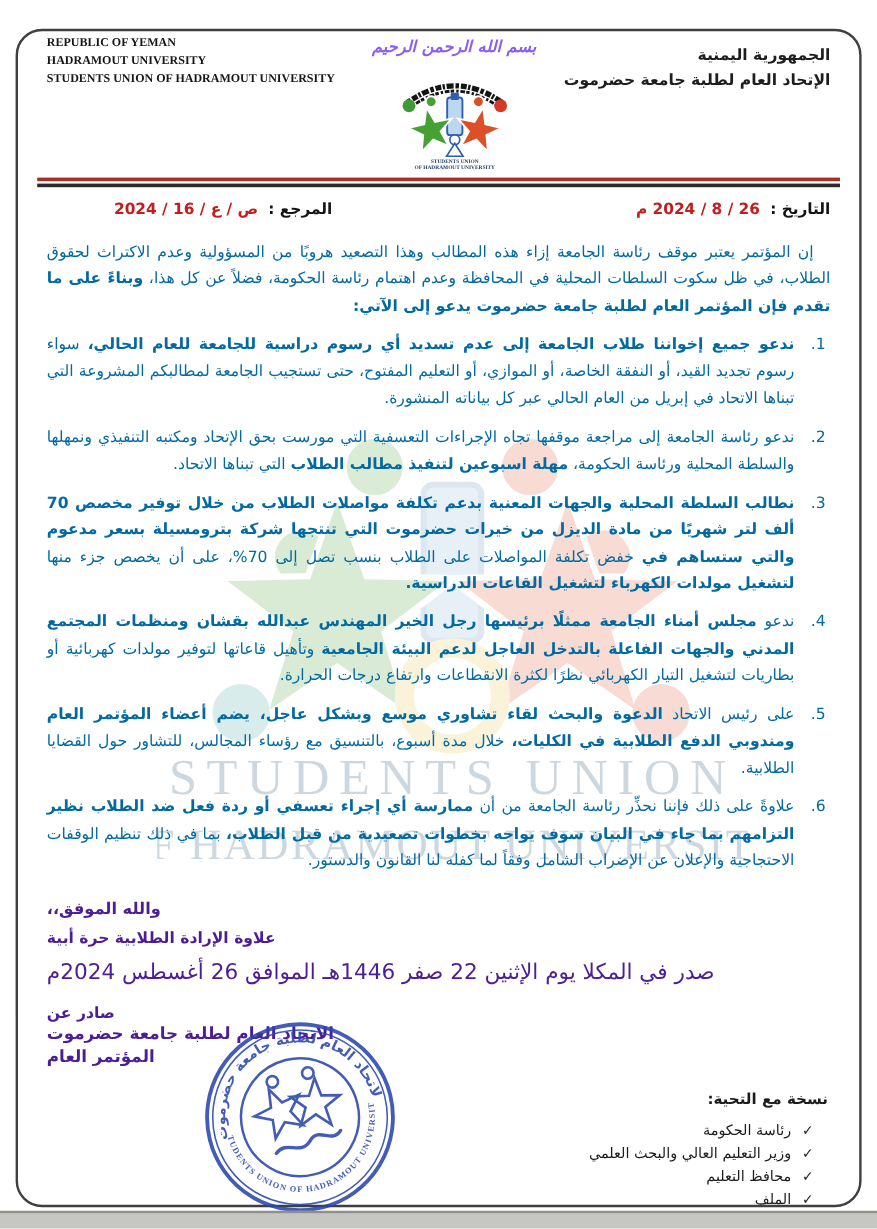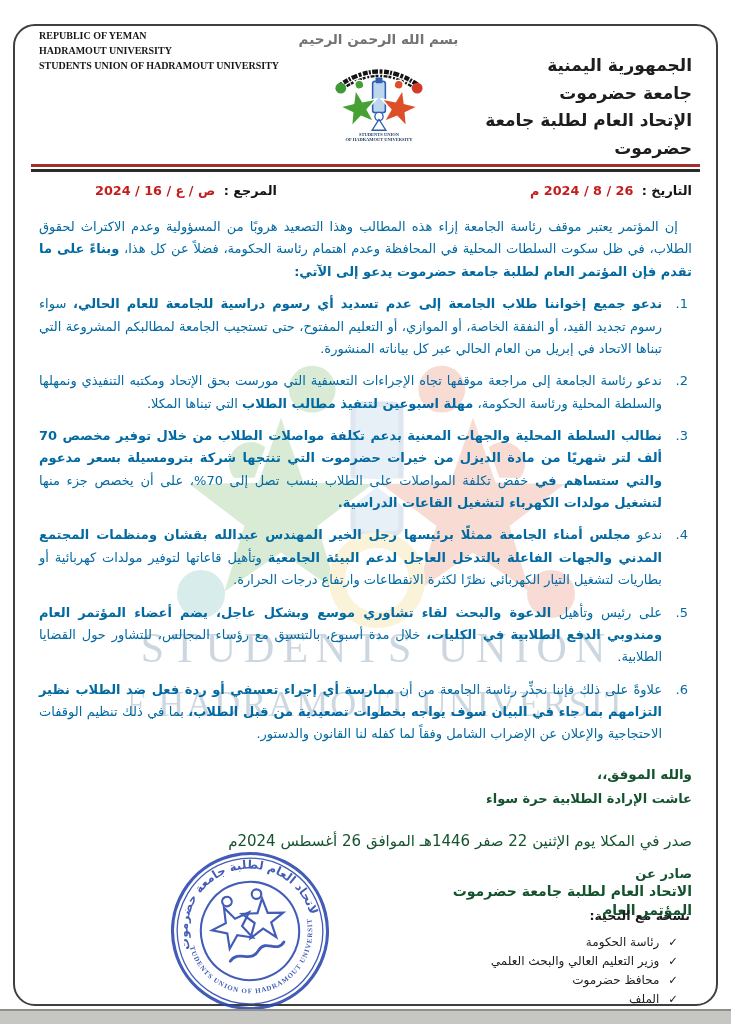--- a/index.html
+++ b/index.html
@@ -14,45 +14,45 @@
   .frame{
     position:absolute;left:13px;right:13px;top:24px;bottom:18px;
     border:2px solid #3f3f3f;border-radius:22px;background:#fff;
     padding:2px 24px 0;box-sizing:border-box;
   }
   
   .head{display:flex;align-items:flex-start;}
   .head-en{width:252px;font-family:"Liberation Serif",serif;font-weight:bold;
     font-size:10px;color:#161616;line-height:1.52;}
   .head-center{flex:1;text-align:center;}
-  .basmala{font-size:13.5px;font-weight:bold;color:#737373;margin-top:3px;letter-spacing:.5px;}
+  .basmala{font-size:13.5px;font-weight:bold;color:#8b5cf6;margin-top:3px;letter-spacing:.5px;font-style:italic;}
   .logo-svg{width:118px;height:94px;margin-top:1px;}
   .head-ar{width:226px;direction:rtl;text-align:right;font-weight:bold;
-    font-size:17px;line-height:1.62;color:#1d1d1d;margin-top:24px;}
+    font-size:13px;line-height:1.62;color:#1d1d1d;margin-top:8px;}
   .rule{margin:2px -8px 0;}
   .rule-red{height:3px;background:#a33029;}
   .rule-black{height:3px;background:#2b2b2b;margin-top:2px;}
   .meta{direction:rtl;display:flex;justify-content:space-between;
     margin-top:11px;font-size:12.8px;font-weight:bold;color:#141414;}
   .meta .value{color:#c31d1d;padding-right:4px;}
   .meta-ref{margin-left:56px;}
   
   main{direction:rtl;margin-top:18px;font-size:13px;line-height:1.72;
     color:#0369a1;text-align:justify;position:relative;z-index:1;}
   .intro{margin:0;text-indent:14px;}
   .b{font-weight:bold;}
   ol.demands{list-style:none;margin:4px 0 0;padding:0 4px 0 0;}
   .doc-li{display:flex;margin-top:10px;}
   .li-num{flex:0 0 26px;}
   .li-text{flex:1;}
   
-  .closing{text-align:right;direction:rtl;position:relative;z-index:1;color:#14532d;}
+  .closing{text-align:left;direction:rtl;position:relative;z-index:1;color:#4c1d95;}
   .c1{margin-top:20px;font-weight:bold;font-size:13.5px;}
   .c2{margin-top:9px;font-weight:bold;font-size:13px;}
-  .c3{margin-top:26px;font-size:15px;}
+  .c3{margin-top:10px;font-size:18px;}
   .c4{margin-top:16px;font-weight:bold;font-size:13px;}
   .c5{margin-top:2px;font-weight:bold;font-size:14px;}
   .c6{margin-top:3px;font-weight:bold;font-size:14px;}
   
   .cc{position:absolute;right:26px;top:882px;direction:rtl;text-align:right;z-index:2;color:#1c1c1c;}
   .cc-title{font-weight:bold;font-size:12.6px;}
   .cc ul{list-style:none;margin:12px 0 0;padding:0 12px 0 0;font-size:12px;}
   .cc li{margin-top:5px;display:flex;gap:9px;align-items:baseline;}
   .check{font-size:11.5px;color:#222;}
   
@@ -120,21 +120,20 @@
 
         <circle cx="60" cy="70" r="4.2" fill="#ffffff" stroke="#2f5fae" stroke-width="1.4"></circle>
         <path d="M60,73 L53,84 L67,84 Z" fill="#ffffff" stroke="#2f5fae" stroke-width="1.4"></path>
         <text x="60" y="89.5" text-anchor="middle" font-size="4.6" font-weight="bold" fill="#14355c" font-family="Liberation Serif, serif">STUDENTS UNION</text>
         <text x="60" y="94.5" text-anchor="middle" font-size="4.6" font-weight="bold" fill="#14355c" font-family="Liberation Serif, serif">OF HADRAMOUT UNIVERSITY</text>
       </svg>
     </div>
 
     <div class="head-ar">
       <div>الجمهورية اليمنية</div>
-      <div>جامعة حضرموت</div>
       <div>الإتحاد العام لطلبة جامعة حضرموت</div>
     </div>
   </header>
 
   <div class="rule">
     <div class="rule-red"></div>
     <div class="rule-black"></div>
   </div>
 
   <div class="meta">
@@ -151,64 +150,64 @@
   <main>
     <p class="intro"><span>إن المؤتمر يعتبر موقف رئاسة الجامعة إزاء هذه المطالب وهذا التصعيد هروبًا من المسؤولية وعدم الاكتراث لحقوق الطلاب، في ظل سكوت السلطات المحلية في المحافظة وعدم اهتمام رئاسة الحكومة، فضلاً عن كل هذا، </span><span class="b">وبناءً على ما تقدم فإن المؤتمر العام لطلبة جامعة حضرموت يدعو إلى الآتي:</span></p>
 
     <ol class="demands">
       <li class="doc-li">
         <span class="li-num">1.</span>
         <div class="li-text"><span class="b">ندعو جميع إخواننا طلاب الجامعة إلى عدم تسديد أي رسوم دراسية للجامعة للعام الحالي،</span><span> سواء رسوم تجديد القيد، أو النفقة الخاصة، أو الموازي، أو التعليم المفتوح، حتى تستجيب الجامعة لمطالبكم المشروعة التي تبناها الاتحاد في إبريل من العام الحالي عبر كل بياناته المنشورة.</span></div>
       </li>
       <li class="doc-li">
         <span class="li-num">2.</span>
-        <div class="li-text"><span>ندعو رئاسة الجامعة إلى مراجعة موقفها تجاه الإجراءات التعسفية التي مورست بحق الإتحاد ومكتبه التنفيذي ونمهلها والسلطة المحلية ورئاسة الحكومة، </span><span class="b">مهلة اسبوعين لتنفيذ مطالب الطلاب</span><span> التي تبناها المكلا.</span></div>
+        <div class="li-text"><span>ندعو رئاسة الجامعة إلى مراجعة موقفها تجاه الإجراءات التعسفية التي مورست بحق الإتحاد ومكتبه التنفيذي ونمهلها والسلطة المحلية ورئاسة الحكومة، </span><span class="b">مهلة اسبوعين لتنفيذ مطالب الطلاب</span><span> التي تبناها الاتحاد.</span></div>
       </li>
       <li class="doc-li">
         <span class="li-num">3.</span>
         <div class="li-text"><span class="b">نطالب السلطة المحلية والجهات المعنية بدعم تكلفة مواصلات الطلاب من خلال توفير مخصص 70 ألف لتر شهريًا من مادة الديزل من خيرات حضرموت التي تنتجها شركة بترومسيلة بسعر مدعوم والتي ستساهم في</span><span> خفض تكلفة المواصلات على الطلاب بنسب تصل إلى 70%، على أن يخصص جزء منها </span><span class="b">لتشغيل مولدات الكهرباء لتشغيل القاعات الدراسية.</span></div>
       </li>
       <li class="doc-li">
         <span class="li-num">4.</span>
         <div class="li-text"><span>ندعو </span><span class="b">مجلس أمناء الجامعة ممثلًا برئيسها رجل الخير المهندس عبدالله بقشان ومنظمات المجتمع المدني والجهات الفاعلة بالتدخل العاجل لدعم البيئة الجامعية</span><span> وتأهيل قاعاتها لتوفير مولدات كهربائية أو بطاريات لتشغيل التيار الكهربائي نظرًا لكثرة الانقطاعات وارتفاع درجات الحرارة.</span></div>
       </li>
       <li class="doc-li">
         <span class="li-num">5.</span>
-        <div class="li-text"><span>على رئيس وتأهيل </span><span class="b">الدعوة والبحث لقاء تشاوري موسع وبشكل عاجل، يضم أعضاء المؤتمر العام ومندوبي الدفع الطلابية في الكليات،</span><span> خلال مدة أسبوع، بالتنسيق مع رؤساء المجالس، للتشاور حول القضايا الطلابية.</span></div>
+        <div class="li-text"><span>على رئيس الاتحاد </span><span class="b">الدعوة والبحث لقاء تشاوري موسع وبشكل عاجل، يضم أعضاء المؤتمر العام ومندوبي الدفع الطلابية في الكليات،</span><span> خلال مدة أسبوع، بالتنسيق مع رؤساء المجالس، للتشاور حول القضايا الطلابية.</span></div>
       </li>
       <li class="doc-li">
         <span class="li-num">6.</span>
         <div class="li-text"><span>علاوةً على ذلك فإننا نحذِّر رئاسة الجامعة من أن </span><span class="b">ممارسة أي إجراء تعسفي أو ردة فعل ضد الطلاب نظير التزامهم بما جاء في البيان سوف يواجه بخطوات تصعيدية من قبل الطلاب،</span><span> بما في ذلك تنظيم الوقفات الاحتجاجية والإعلان عن الإضراب الشامل وفقاً لما كفله لنا القانون والدستور.</span></div>
       </li>
     </ol>
   </main>
 
   <section class="closing">
     <div class="c1">والله الموفق،،</div>
-    <div class="c2">عاشت الإرادة الطلابية حرة سواء</div>
+    <div class="c2">علاوة الإرادة الطلابية حرة أبية</div>
     <div class="c3">صدر في المكلا يوم الإثنين 22 صفر 1446هـ الموافق 26 أغسطس 2024م</div>
     <div class="c4">صادر عن</div>
     <div class="c5">الاتحاد العام لطلبة جامعة حضرموت</div>
     <div class="c6">المؤتمر العام</div>
   </section>
 
   <aside class="cc">
     <div class="cc-title">نسخة مع التحية:</div>
     <ul>
       <li>
         <span class="check">✓</span>
         <span>رئاسة الحكومة</span>
         </li>
       <li>
         <span class="check">✓</span>
         <span>وزير التعليم العالي والبحث العلمي</span>
         </li>
       <li>
         <span class="check">✓</span>
-        <span>محافظ حضرموت</span>
+        <span>محافظ التعليم</span>
         </li>
       <li>
         <span class="check">✓</span>
         <span>الملف</span>
         </li>
     </ul>
   </aside>
 
   <svg class="stamp" viewBox="0 0 180 180" aria-hidden="true">
     <defs>

